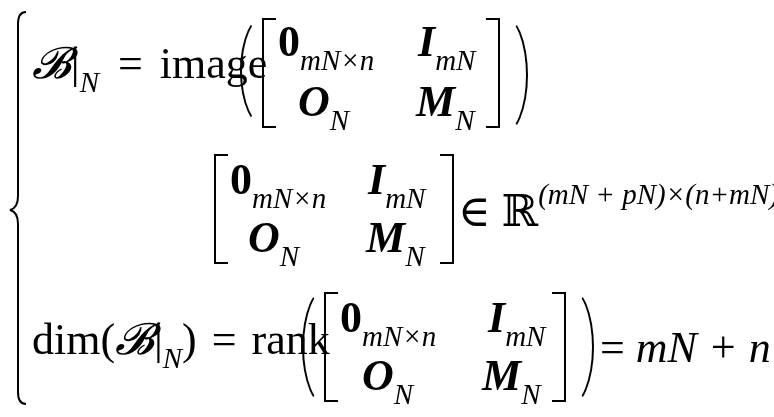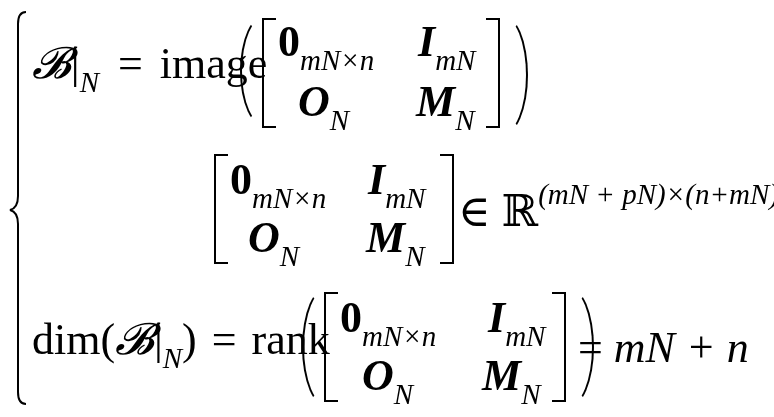--- a/index.html
+++ b/index.html
@@ -58,16 +58,16 @@
   <span style="margin-left:4px">rank</span>
 </div>
 <div class="par l" style="left:302px;top:286px;height:118px;"></div>
 <div class="brk l" style="left:324px;top:292px;height:106px;"></div>
 <div class="cell t" style="left:340px;top:296px;"><span class="b">0</span><span class="sub">mN×n</span></div>
 <div class="cell t" style="left:488px;top:296px;"><span class="bi">I</span><span class="sub">mN</span></div>
 <div class="cell t" style="left:362px;top:354px;"><span class="bi">O</span><span class="sub">N</span></div>
 <div class="cell t" style="left:482px;top:354px;"><span class="bi">M</span><span class="sub">N</span></div>
 <div class="brk r" style="left:552px;top:292px;height:106px;"></div>
 <div class="par r" style="left:568px;top:286px;height:118px;"></div>
-<div class="abs t" style="left:578px;top:326px;font-family:Liberation Serif, serif;">
+<div class="abs t" style="left:600px;top:326px;font-family:Liberation Serif, serif;">
   <span>=</span>
   <span class="it">mN + n</span>
 </div>
 
 </body></html>

